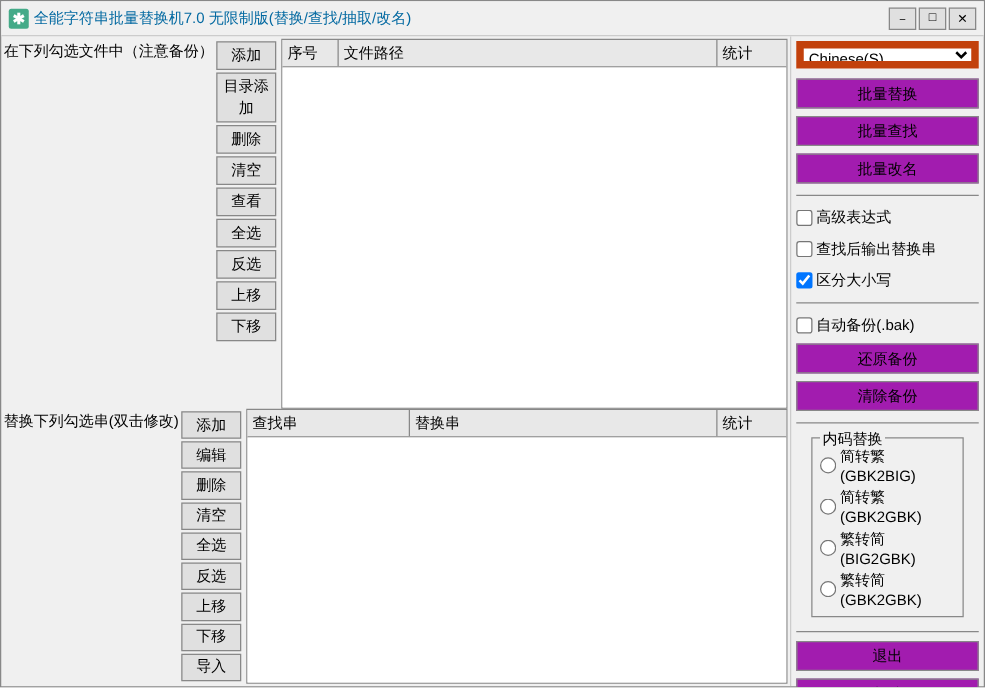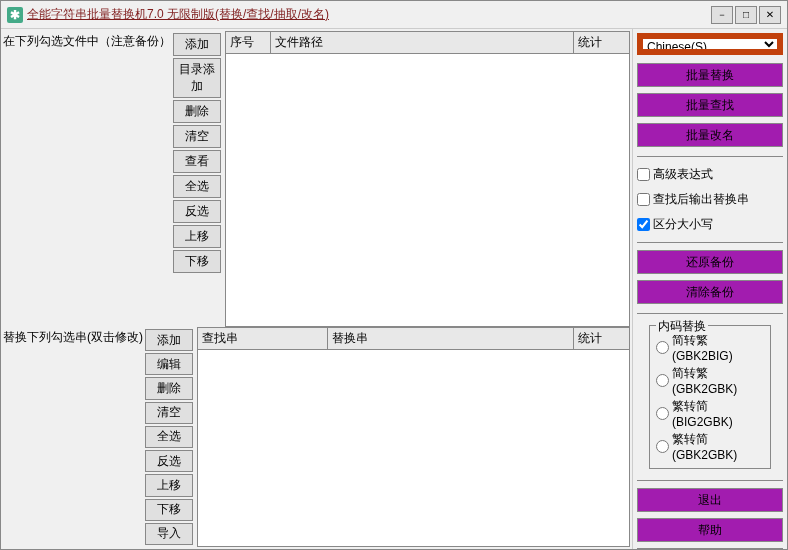--- a/index.html
+++ b/index.html
@@ -1,20 +1,20 @@
 <!DOCTYPE html>
 <html><head>
   <meta charset="utf-8">
   <style>
     * { box-sizing: border-box; margin: 0; padding: 0; font-family: "SimSun", "MS Gothic", sans-serif; font-size: 12px; }
     body { background: #f0f0f0; width: 788px; height: 550px; overflow: hidden; }
     .window { width: 788px; height: 550px; background: #f0f0f0; border: 1px solid #888; display: flex; flex-direction: column; }
     .title-bar { background: #f0f0f0; display: flex; align-items: center; padding: 4px 6px; border-bottom: 1px solid #ccc; min-height: 28px; }
     .title-bar-icon { width: 16px; height: 16px; margin-right: 4px; background: #4a8; display: flex; align-items: center; justify-content: center; color: white; font-size: 10px; font-weight: bold; border-radius: 2px; flex-shrink: 0; }
-    .title-bar-text { flex: 1; font-size: 12px; color: #7f1d1d; text-decoration: underline; }
+    .title-bar-text { flex: 1; font-size: 12px; color: #0369a1; }
     .title-bar-controls { display: flex; gap: 2px; }
     .title-bar-btn { width: 22px; height: 18px; background: #e0e0e0; border: 1px solid #888; font-size: 10px; display: flex; align-items: center; justify-content: center; cursor: pointer; }
     .main-content { display: flex; flex: 1; overflow: hidden; }
     .left-panel { flex: 1; display: flex; flex-direction: column; overflow: hidden; padding: 2px; }
     .right-panel { width: 155px; flex-shrink: 0; display: flex; flex-direction: column; gap: 4px; padding: 4px; border-left: 1px solid #ccc; overflow-y: auto; }
     .section-label { text-align: center; font-size: 12px; color: #000; padding: 2px 0; background: #f0f0f0; }
     .file-section { display: flex; flex-direction: row; flex: 1; min-height: 0; }
     .file-top { display: flex; gap: 2px; flex: 1; min-height: 0; }
     .file-buttons { display: flex; flex-direction: column; gap: 2px; width: 52px; flex-shrink: 0; padding: 2px; }
     .btn { background: #e0e0e0; border: 1px solid #888; padding: 2px 4px; cursor: pointer; text-align: center; font-size: 12px; min-height: 22px; display: flex; align-items: center; justify-content: center; width: 100%; }
@@ -139,20 +139,24 @@
         <input type="checkbox" style="">
         <span>查找后输出替换串</span>
       </label>
       <label class="checkbox-row">
         <input type="checkbox" checked="" style="">
         <span>区分大小写</span>
       </label>
 
       <div class="divider-line"></div>
 
+      <label class="checkbox-row">
+        <input type="checkbox" style="">
+        <span>自动备份(.bak)</span>
+      </label>
       <button class="right-btn">还原备份</button>
       <button class="right-btn">清除备份</button>
 
       <div class="divider-line"></div>
 
       <div class="group-box">
         <span class="group-box-title">内码替换</span>
         <label class="radio-row">
           <input type="radio" name="encoding" style="">
           <span>简转繁 (GBK2BIG)</span>

